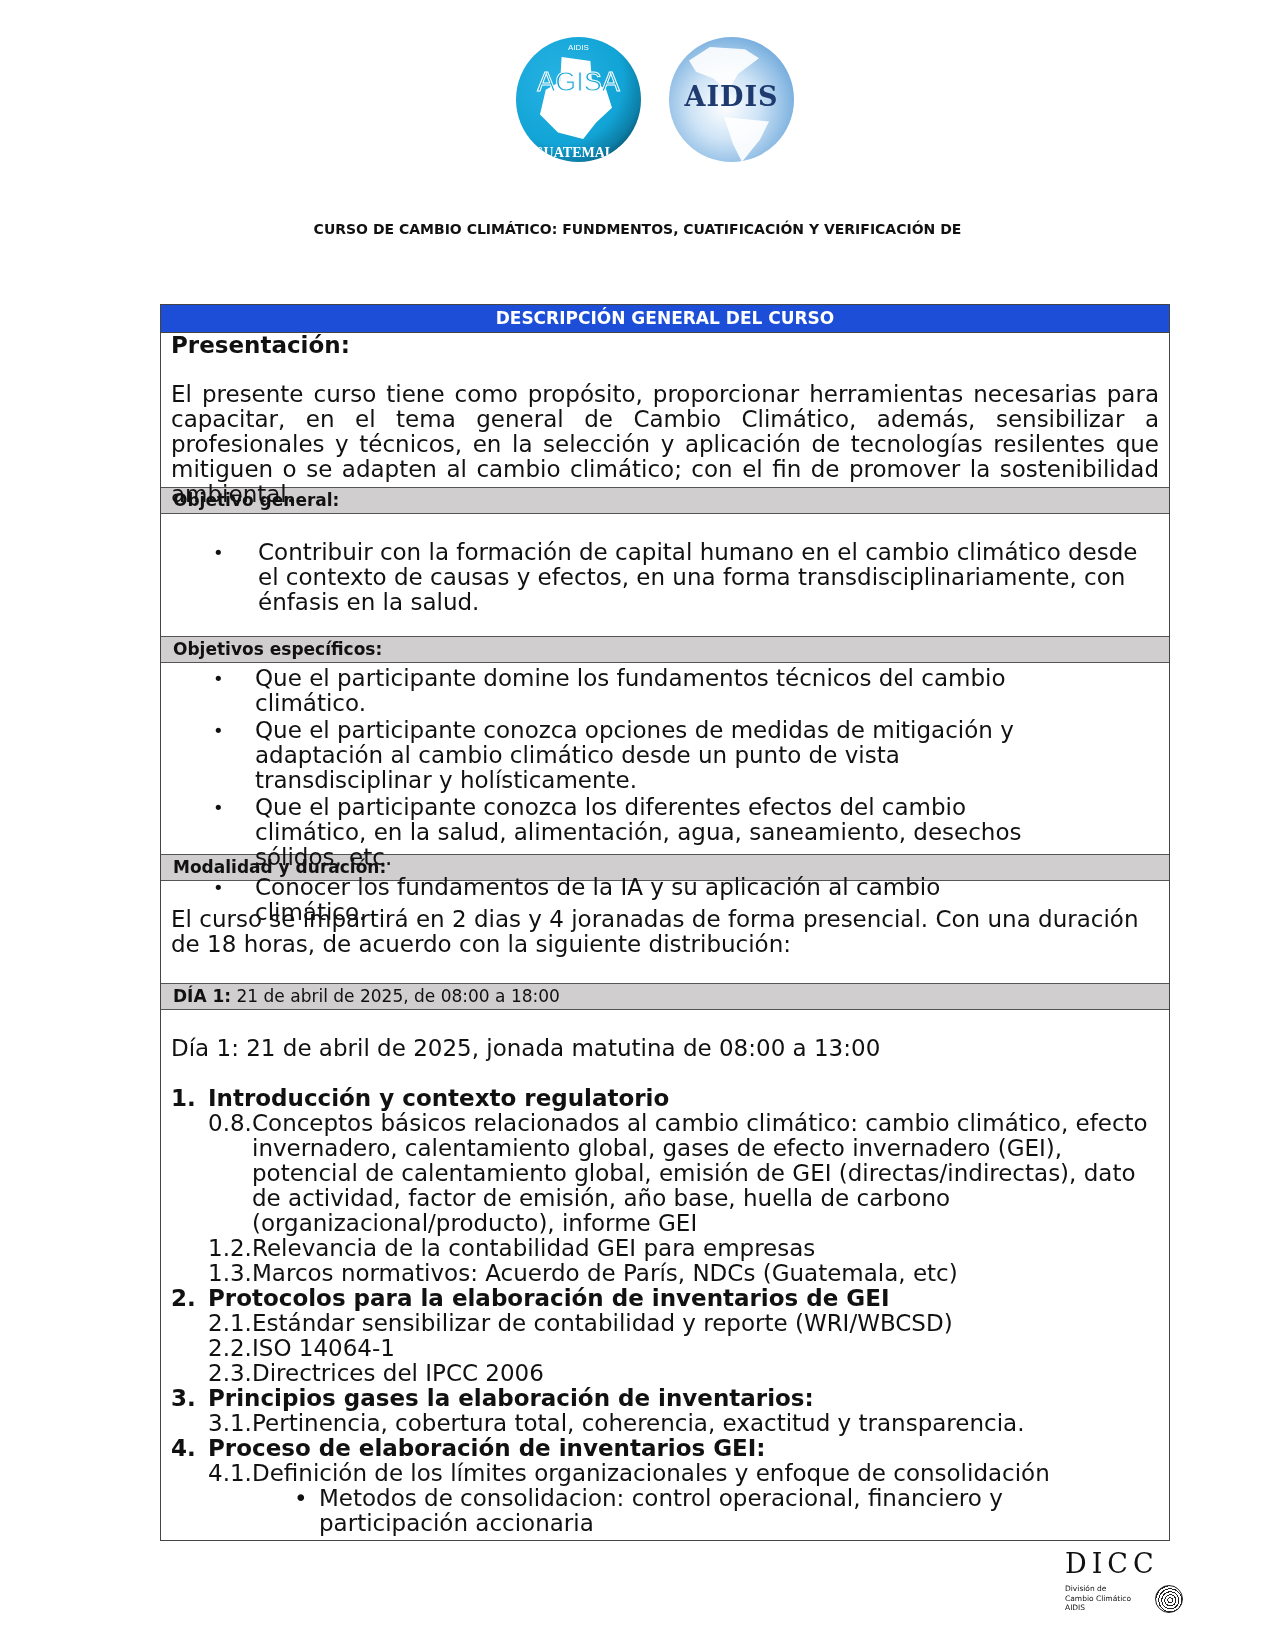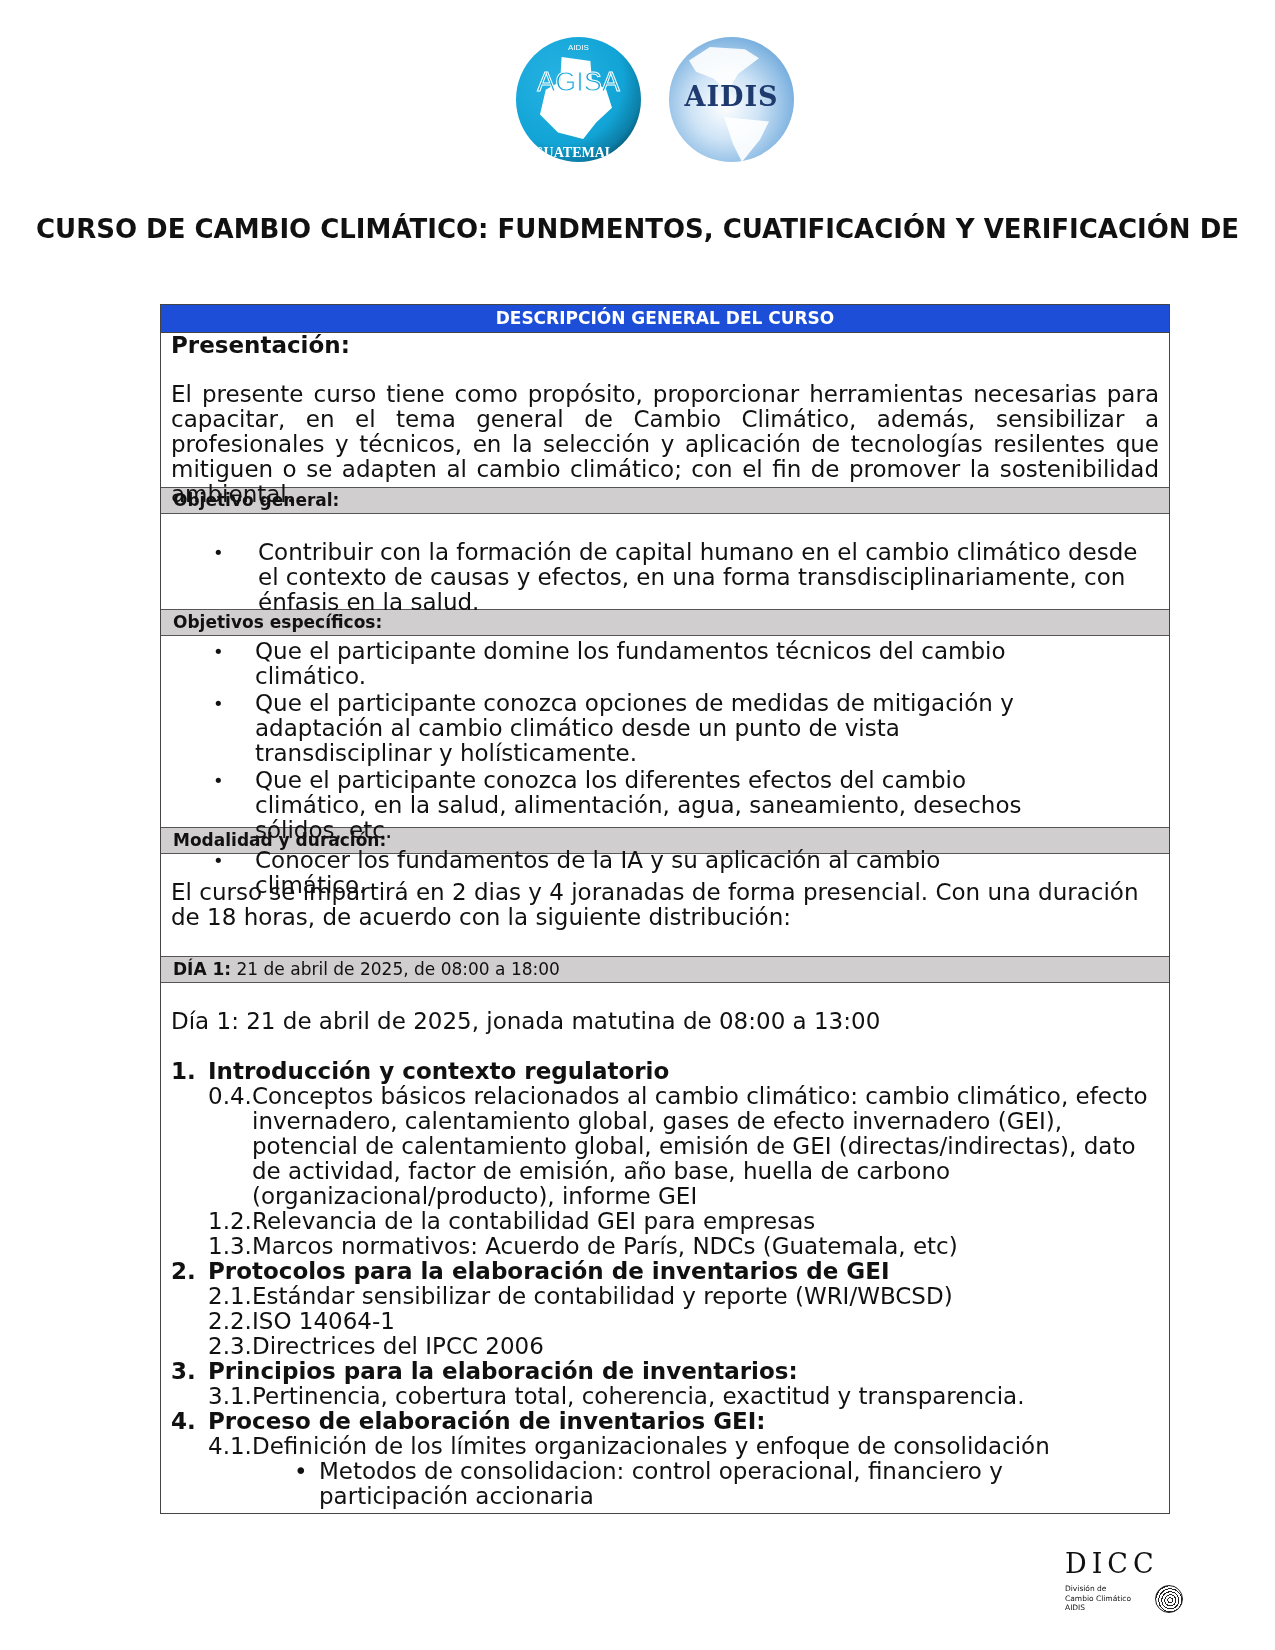--- a/index.html
+++ b/index.html
@@ -19,21 +19,21 @@
   .aidis { left:669px; top:0;
     background: radial-gradient(circle at 45% 55%, #ffffff 0%, #cfe4f6 35%, #7fb3e0 70%, #3a7cc0 100%); }
   .aidis .land1 { position:absolute; left:20px; top:10px; width:70px; height:45px; background:#fff; opacity:.9;
     clip-path: polygon(0 30%,30% 0,80% 5%,100% 25%,70% 60%,55% 100%,35% 70%,10% 55%); }
   .aidis .land2 { position:absolute; left:55px; top:80px; width:45px; height:45px; background:#fff; opacity:.9;
     clip-path: polygon(0 0,100% 10%,80% 50%,40% 100%,20% 60%); }
   .aidis .word { position:absolute; left:0; width:125px; top:44px; text-align:center;
     font-family:"DejaVu Serif", serif; font-weight:bold; font-size:27px; color:#1f3a6e; letter-spacing:1px; }
 
   .title { position:absolute; top:215px; left:0; width:1275px; text-align:center;
-    font-family:"DejaVu Sans", sans-serif; font-weight:bold; font-size:26px; line-height:29px; color:#111; }
+    font-family:"DejaVu Sans", sans-serif; font-weight:bold; font-size:14px; line-height:29px; color:#111; }
 
   .table { position:absolute; left:160px; top:304px; width:1010px; border:1.5px solid #444; box-sizing:border-box; }
   .hdr { background:#1d4ed8; color:#fff; text-align:center; font-weight:bold; font-size:17px;
     height:27px; line-height:27px; border-bottom:1.5px solid #444; }
   .sec { background:#d0cece; font-weight:bold; font-size:17px; height:25px; line-height:25px;
     padding-left:12px; border-top:1.5px solid #555; border-bottom:1.5px solid #555; }
   .sec .norm { font-weight:normal; }
   .cell { padding:0 10px; font-size:23px; line-height:25px; }
   .just { text-align:justify; }
   .bold { font-weight:bold; }
@@ -81,21 +81,21 @@
 <div class="table">
   <div class="hdr">DESCRIPCIÓN GENERAL DEL CURSO</div>
 
   <div class="cell" style="padding-top:0; height:154px;">
     <div class="bold">Presentación:</div>
     <div style="height:24px"></div>
     <div class="just">El presente curso tiene como propósito, proporcionar herramientas necesarias para capacitar, en el tema general de Cambio Climático, además, sensibilizar a profesionales y  técnicos, en la selección y aplicación de tecnologías resilentes que mitiguen o se adapten al cambio climático; con el fin de promover la sostenibilidad ambiental.</div>
   </div>
 
   <div class="sec">Objetivo general:</div>
-  <div class="cell" style="height:95px; padding-top:26px; box-sizing:border-box;">
+  <div class="cell" style="height:122px; padding-top:26px; box-sizing:border-box;">
     <ul class="bul">
       <li style="padding-left:87px;">Contribuir con la formación de capital humano en el cambio climático desde el contexto de causas y efectos, en una forma transdisciplinariamente, con énfasis en la salud.</li>
     </ul>
   </div>
 
   <div class="sec">Objetivos específicos:</div>
   <div class="cell" style="height:191px; padding-top:3px; box-sizing:border-box; padding-right:120px;">
     <ul class="bul">
       <li>Que el participante domine los fundamentos técnicos del cambio climático.</li>
       <li style="margin-top:2px;">Que el participante conozca opciones de medidas de mitigación y adaptación al cambio climático desde un punto de vista transdisciplinar y holísticamente.</li>
@@ -113,37 +113,37 @@
     <span>DÍA 1:</span><span class="norm"> 21 de abril de 2025, de 08:00 a 18:00</span>
   </div>
   <div class="cell" style="padding-top:26px; padding-bottom:4px;">
     <div>Día 1: 21 de abril de 2025, jonada matutina de 08:00 a 13:00</div>
     <div style="height:25px"></div>
     <ol class="ol1">
       <li>
         <span class="num">1.</span>
         <span class="h">Introducción y contexto regulatorio</span>
         <ol class="ol2">
-          <li><span class="n2">0.4.</span><span>Conceptos básicos relacionados al cambio climático: cambio climático, efecto invernadero, calentamiento global, gases de efecto invernadero (GEI), potencial de calentamiento global, emisión de GEI (directas/indirectas), dato de actividad, factor de emisión, año base, huella de carbono (organizacional/producto), informe GEI</span></li>
+          <li><span class="n2">0.8.</span><span>Conceptos básicos relacionados al cambio climático: cambio climático, efecto invernadero, calentamiento global, gases de efecto invernadero (GEI), potencial de calentamiento global, emisión de GEI (directas/indirectas), dato de actividad, factor de emisión, año base, huella de carbono (organizacional/producto), informe GEI</span></li>
           <li><span class="n2">1.2.</span><span>Relevancia de la contabilidad GEI para empresas</span></li>
           <li><span class="n2">1.3.</span><span>Marcos normativos: Acuerdo de París, NDCs (Guatemala, etc)</span></li>
         </ol>
       </li>
       <li>
         <span class="num">2.</span>
         <span class="h">Protocolos para la elaboración de inventarios de GEI</span>
         <ol class="ol2">
           <li><span class="n2">2.1.</span><span>Estándar sensibilizar de contabilidad y reporte  (WRI/WBCSD)</span></li>
           <li><span class="n2">2.2.</span><span>ISO 14064-1</span></li>
           <li><span class="n2">2.3.</span><span>Directrices del IPCC 2006</span></li>
         </ol>
       </li>
       <li>
         <span class="num">3.</span>
-        <span class="h">Principios para la elaboración de inventarios:</span>
+        <span class="h">Principios gases la elaboración de inventarios:</span>
         <ol class="ol2">
           <li><span class="n2">3.1.</span><span>Pertinencia, cobertura total, coherencia, exactitud  y transparencia.</span></li>
         </ol>
       </li>
       <li>
         <span class="num">4.</span>
         <span class="h">Proceso de elaboración de inventarios GEI:</span>
         <ol class="ol2">
           <li><span class="n2">4.1.</span><span>Definición de los límites organizacionales y enfoque de consolidación</span>
             <ul class="ul3" style="padding-right:120px;">

